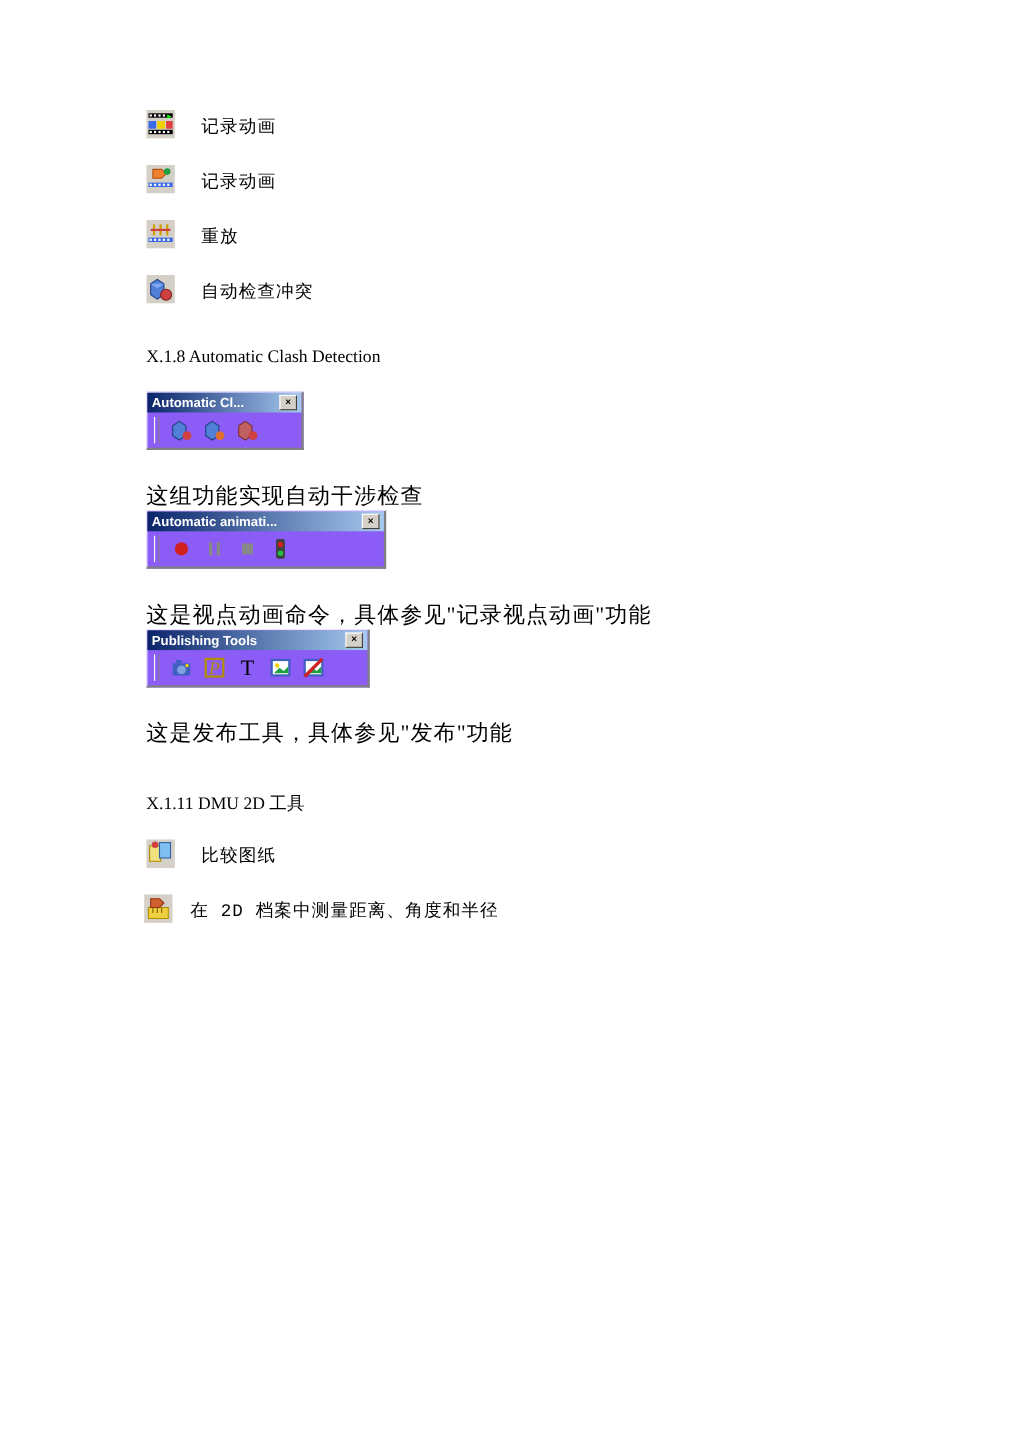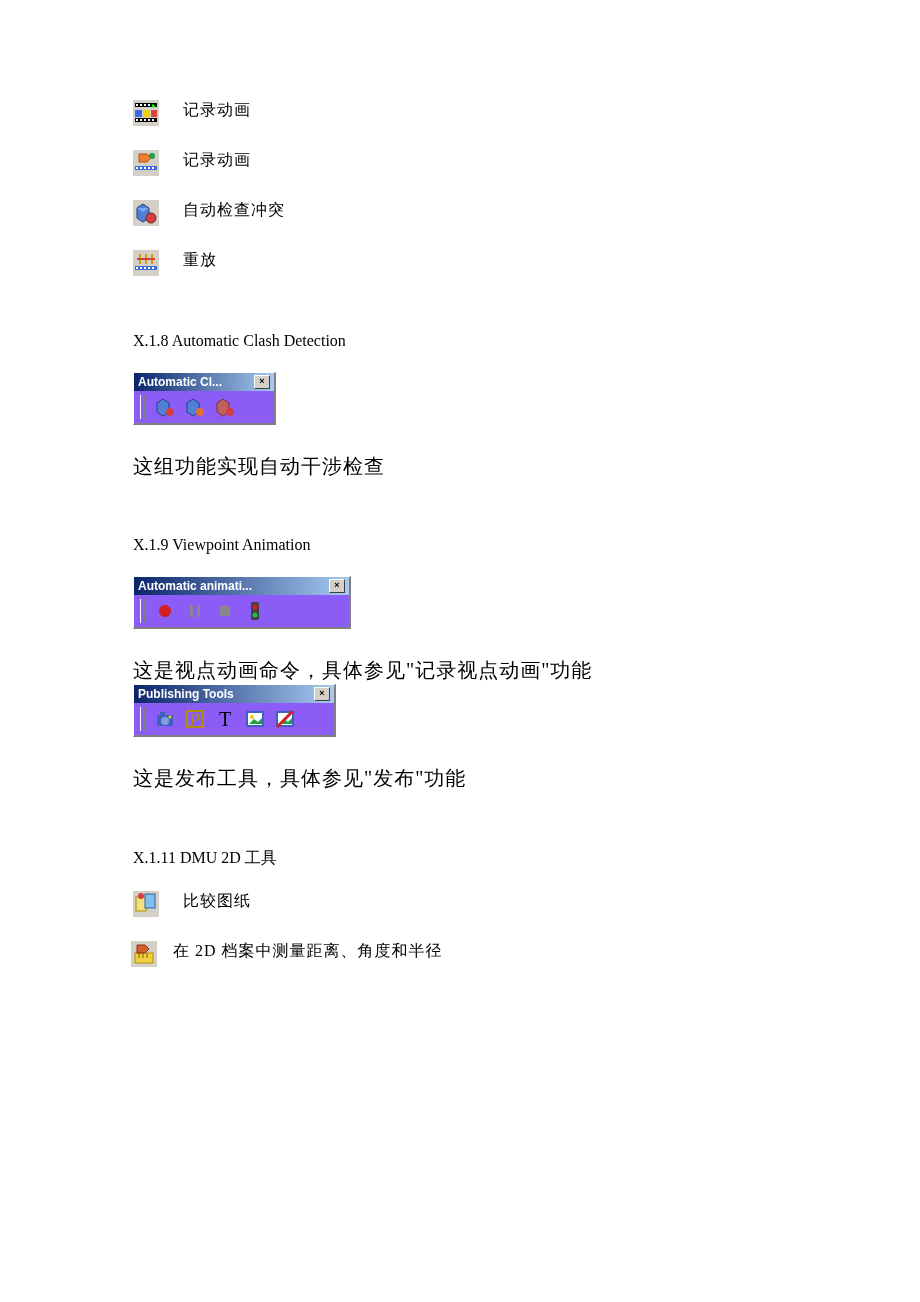--- a/index.html
+++ b/index.html
@@ -9,36 +9,37 @@
     font-family: "SimSun", "宋体", "Times New Roman", serif;
     font-size: 16px;
     color: #000;
     width: 920px;
   }
   .page {
     padding: 100px 130px 60px 133px;
   }
   .icon-row {
     display: flex;
-    align-items: flex-start;
+    align-items: flex-end;
     margin-bottom: 24px;
+    font-family: Liberation Mono, monospace;
   }
   .icon-row .icon-box {
     width: 26px;
     height: 26px;
     margin-right: 24px;
     flex-shrink: 0;
   }
   .icon-row .label {
     font-size: 16px;
     letter-spacing: 1px;
   }
   .section-heading {
     font-size: 16px;
-    margin-top: 56px;
+    margin-top: 40px;
     margin-bottom: 22px;
   }
   .section-body {
     font-size: 20px;
     margin-top: 28px;
     letter-spacing: 1px;
   }
   .toolbar {
     display: inline-block;
     background: #8b5cf6;
@@ -139,47 +140,47 @@
           <circle cx="19" cy="6" r="3" fill="#20a040"></circle>
         </svg>
     </span>
     <span class="label">记录动画</span>
   </div>
 
   <div class="icon-row">
     <span class="icon-box">
       <svg width="26" height="26">
           <rect x="0" y="0" width="26" height="26" fill="#d4d0c8"></rect>
-          <polygon points="4,8 10,4 16,8 16,18 10,22 4,18" fill="#5080d8" stroke="#204080"></polygon>
-          <polygon points="4,8 10,12 16,8" fill="#80a8f0"></polygon>
-          <circle cx="18" cy="18" r="5" fill="#d04040" stroke="#802020"></circle>
-        </svg>
-    </span>
-    <span class="label">自动检查冲突</span>
-  </div>
-
-  <div class="icon-row">
-    <span class="icon-box">
-      <svg width="26" height="26">
-          <rect x="0" y="0" width="26" height="26" fill="#d4d0c8"></rect>
           <rect x="2" y="16" width="22" height="4" fill="#3a6ae8"></rect>
           <rect x="3" y="17" width="2" height="2" fill="#fff"></rect>
           <rect x="7" y="17" width="2" height="2" fill="#fff"></rect>
           <rect x="11" y="17" width="2" height="2" fill="#fff"></rect>
           <rect x="15" y="17" width="2" height="2" fill="#fff"></rect>
           <rect x="19" y="17" width="2" height="2" fill="#fff"></rect>
           <rect x="6" y="4" width="2" height="10" fill="#d0a000"></rect>
           <rect x="12" y="4" width="2" height="10" fill="#d0a000"></rect>
           <rect x="18" y="4" width="2" height="10" fill="#d0a000"></rect>
           <rect x="4" y="8" width="18" height="2" fill="#d04040"></rect>
         </svg>
     </span>
     <span class="label">重放</span>
   </div>
 
+  <div class="icon-row">
+    <span class="icon-box">
+      <svg width="26" height="26">
+          <rect x="0" y="0" width="26" height="26" fill="#d4d0c8"></rect>
+          <polygon points="4,8 10,4 16,8 16,18 10,22 4,18" fill="#5080d8" stroke="#204080"></polygon>
+          <polygon points="4,8 10,12 16,8" fill="#80a8f0"></polygon>
+          <circle cx="18" cy="18" r="5" fill="#d04040" stroke="#802020"></circle>
+        </svg>
+    </span>
+    <span class="label">自动检查冲突</span>
+  </div>
+
 
   
   <div class="section-heading">X.1.8 Automatic Clash Detection</div>
 
   <div class="toolbar" style="width:140px;">
     <div class="toolbar-title">
       <span>Automatic Cl...</span>
       <span class="close">×</span>
     </div>
     <div class="toolbar-body">
@@ -201,21 +202,20 @@
             <polygon points="3,7 9,3 15,7 15,16 9,20 3,16" fill="#c06060" stroke="#803030"></polygon>
             <circle cx="16" cy="16" r="4" fill="#d04040"></circle>
           </svg>
       </div>
     </div>
   </div>
 
   <div class="section-body">这组功能实现自动干涉检查</div>
 
   
-  <div class="section-heading">X.1.9 Viewpoint Animation</div>
 
   <div class="toolbar" style="width:215px;">
     <div class="toolbar-title">
       <span>Automatic animati...</span>
       <span class="close">×</span>
     </div>
     <div class="toolbar-body">
       <div class="grip"></div>
       <div class="tbtn">
         <svg width="22" height="22">

